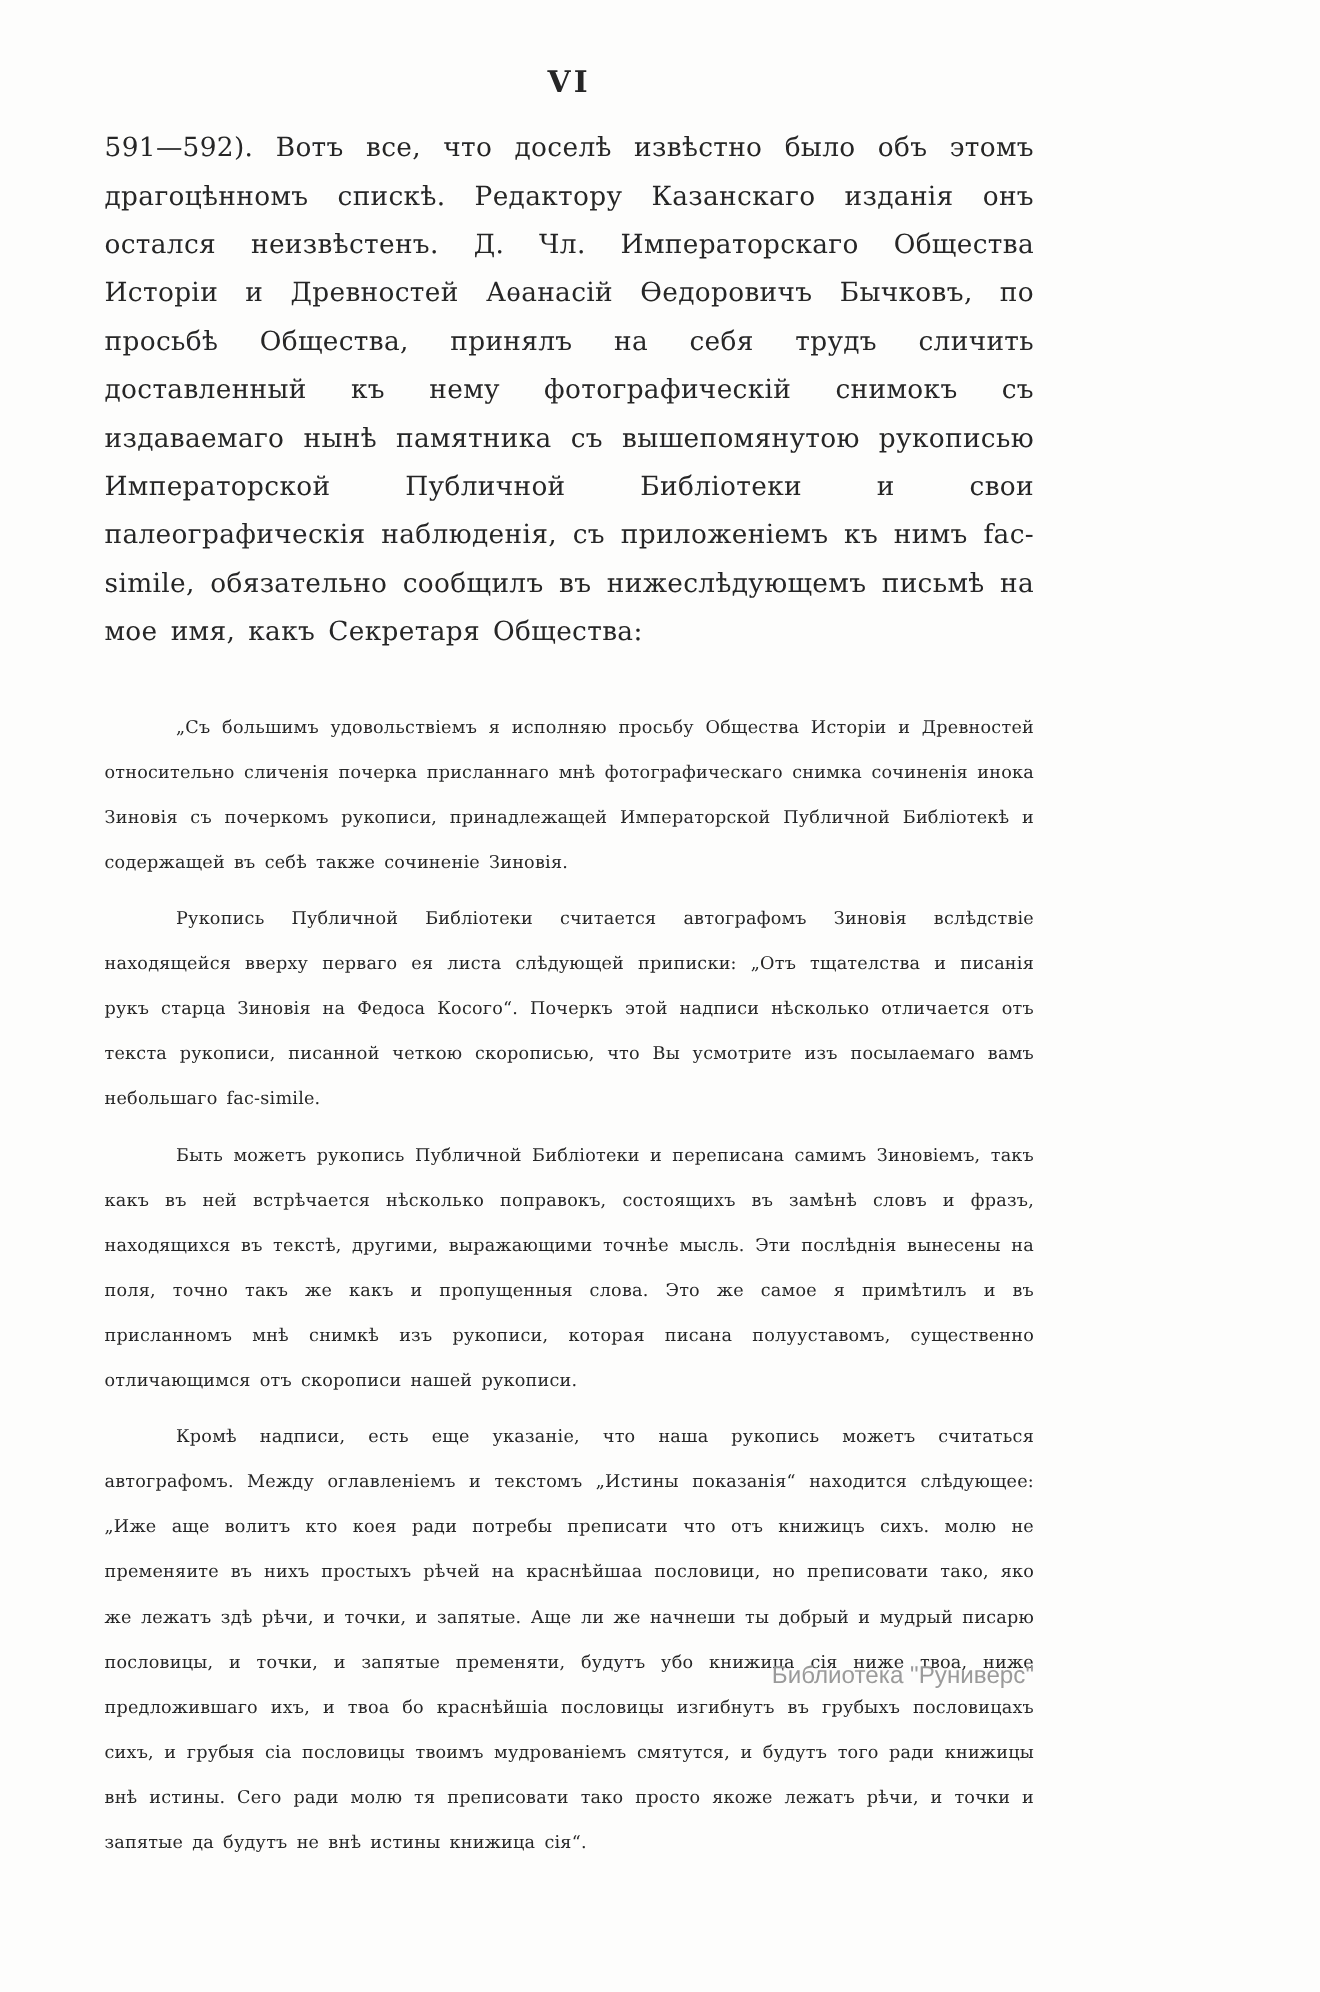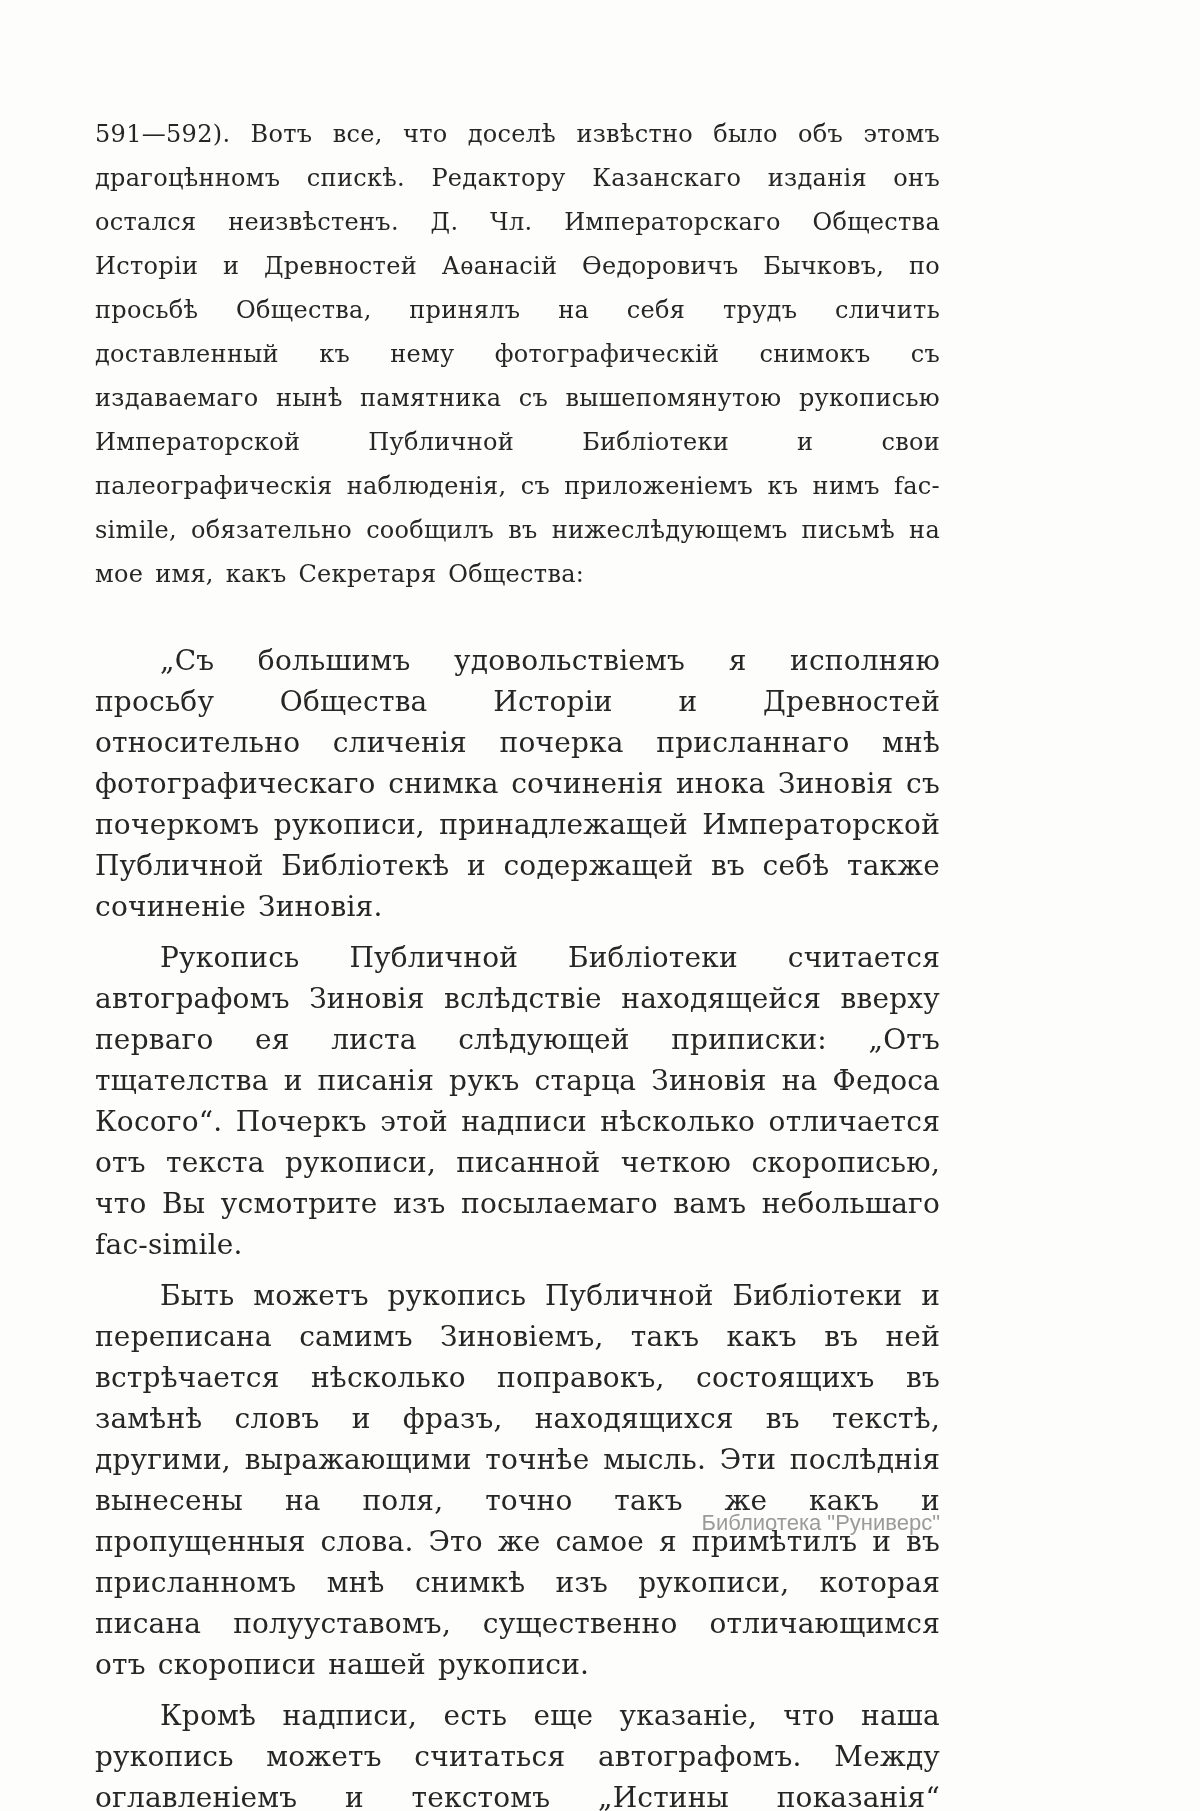--- a/index.html
+++ b/index.html
@@ -38,21 +38,21 @@
     line-height: 44px;
     text-align: justify;
     word-spacing: 4px;
     letter-spacing: 0.3px;
   }
   .letter {
     margin-top: 44px;
   }
   .letter-para {
     margin: 0 0 10px 0;
-    font-size: 28px;
+    font-size: 16px;
     line-height: 41px;
     text-align: justify;
     text-indent: 65px;
     word-spacing: 3px;
     letter-spacing: 0.2px;
   }
   .watermark {
     position: absolute;
     top: 1510px;
     left: 95px;
@@ -61,20 +61,21 @@
     font-family: "Liberation Sans", sans-serif;
     font-size: 22px;
     color: #9a9a9a;
   }
 </style>
 </head>
 <body>
 
 <div class="page">
 
+  <div class="page-number">VI</div>
 
   <div class="content">
 
     <p class="main-para">591—592). Вотъ все, что доселѣ извѣстно было объ этомъ драгоцѣнномъ спискѣ. Редактору Казанскаго изданія онъ остался неизвѣстенъ. Д. Чл. Императорскаго Общества Исторіи и Древностей Аѳанасій Ѳедоровичъ Бычковъ, по просьбѣ Общества, принялъ на себя трудъ сличить доставленный къ нему фотографическій снимокъ съ издаваемаго нынѣ памятника съ вышепомянутою рукописью Императорской Публичной Библіотеки и свои палеографическія наблюденія, съ приложеніемъ къ нимъ fac-simile, обязательно сообщилъ въ нижеслѣдующемъ письмѣ на мое имя, какъ Секретаря Общества:</p>
 
     <div class="letter">
 
       <p class="letter-para">„Съ большимъ удовольствіемъ я исполняю просьбу Общества Исторіи и Древностей относительно сличенія почерка присланнаго мнѣ фотографическаго снимка сочиненія инока Зиновія съ почеркомъ рукописи, принадлежащей Императорской Публичной Библіотекѣ и содержащей въ себѣ также сочиненіе Зиновія.</p>
 
       <p class="letter-para">Рукопись Публичной Библіотеки считается автографомъ Зиновія вслѣдствіе находящейся вверху перваго ея листа слѣдующей приписки: „Отъ тщателства и писанія рукъ старца Зиновія на Федоса Косого“. Почеркъ этой надписи нѣсколько отличается отъ текста рукописи, писанной четкою скорописью, что Вы усмотрите изъ посылаемаго вамъ небольшаго fac-simile.</p>

